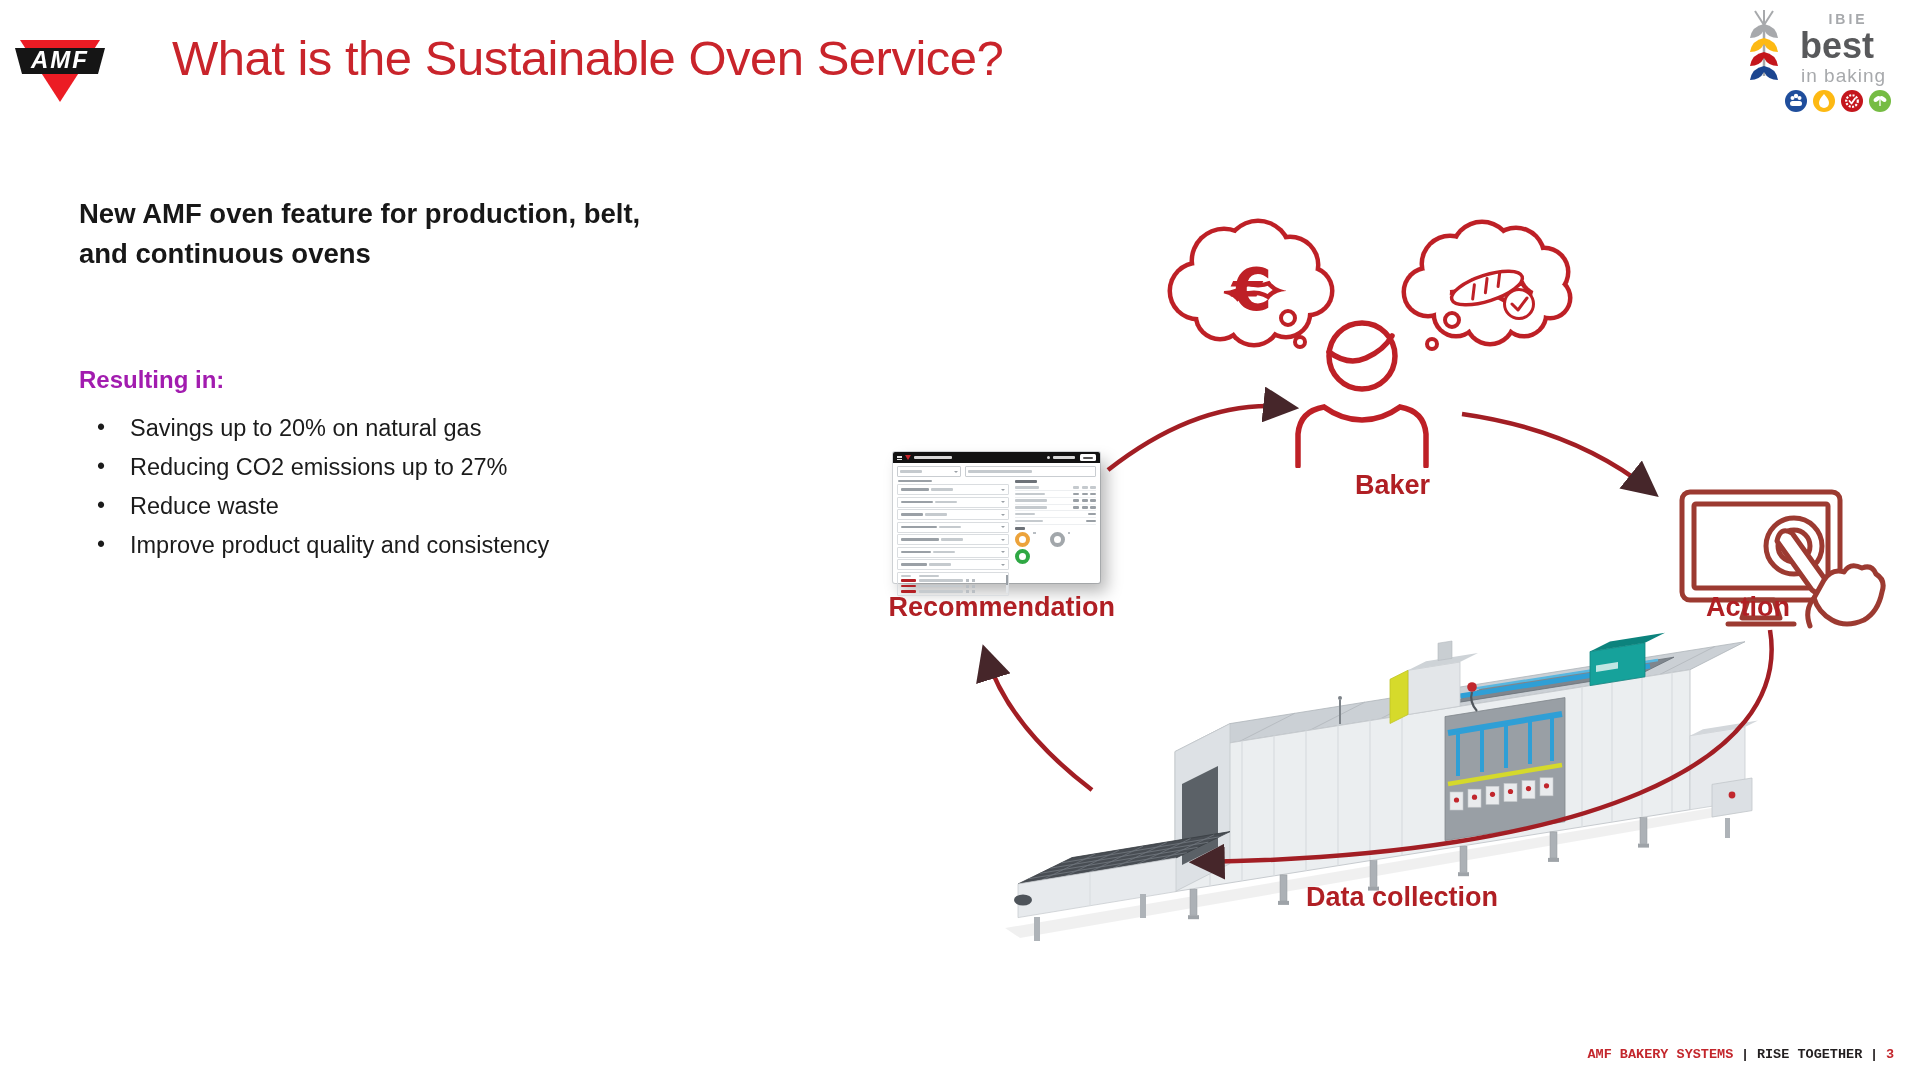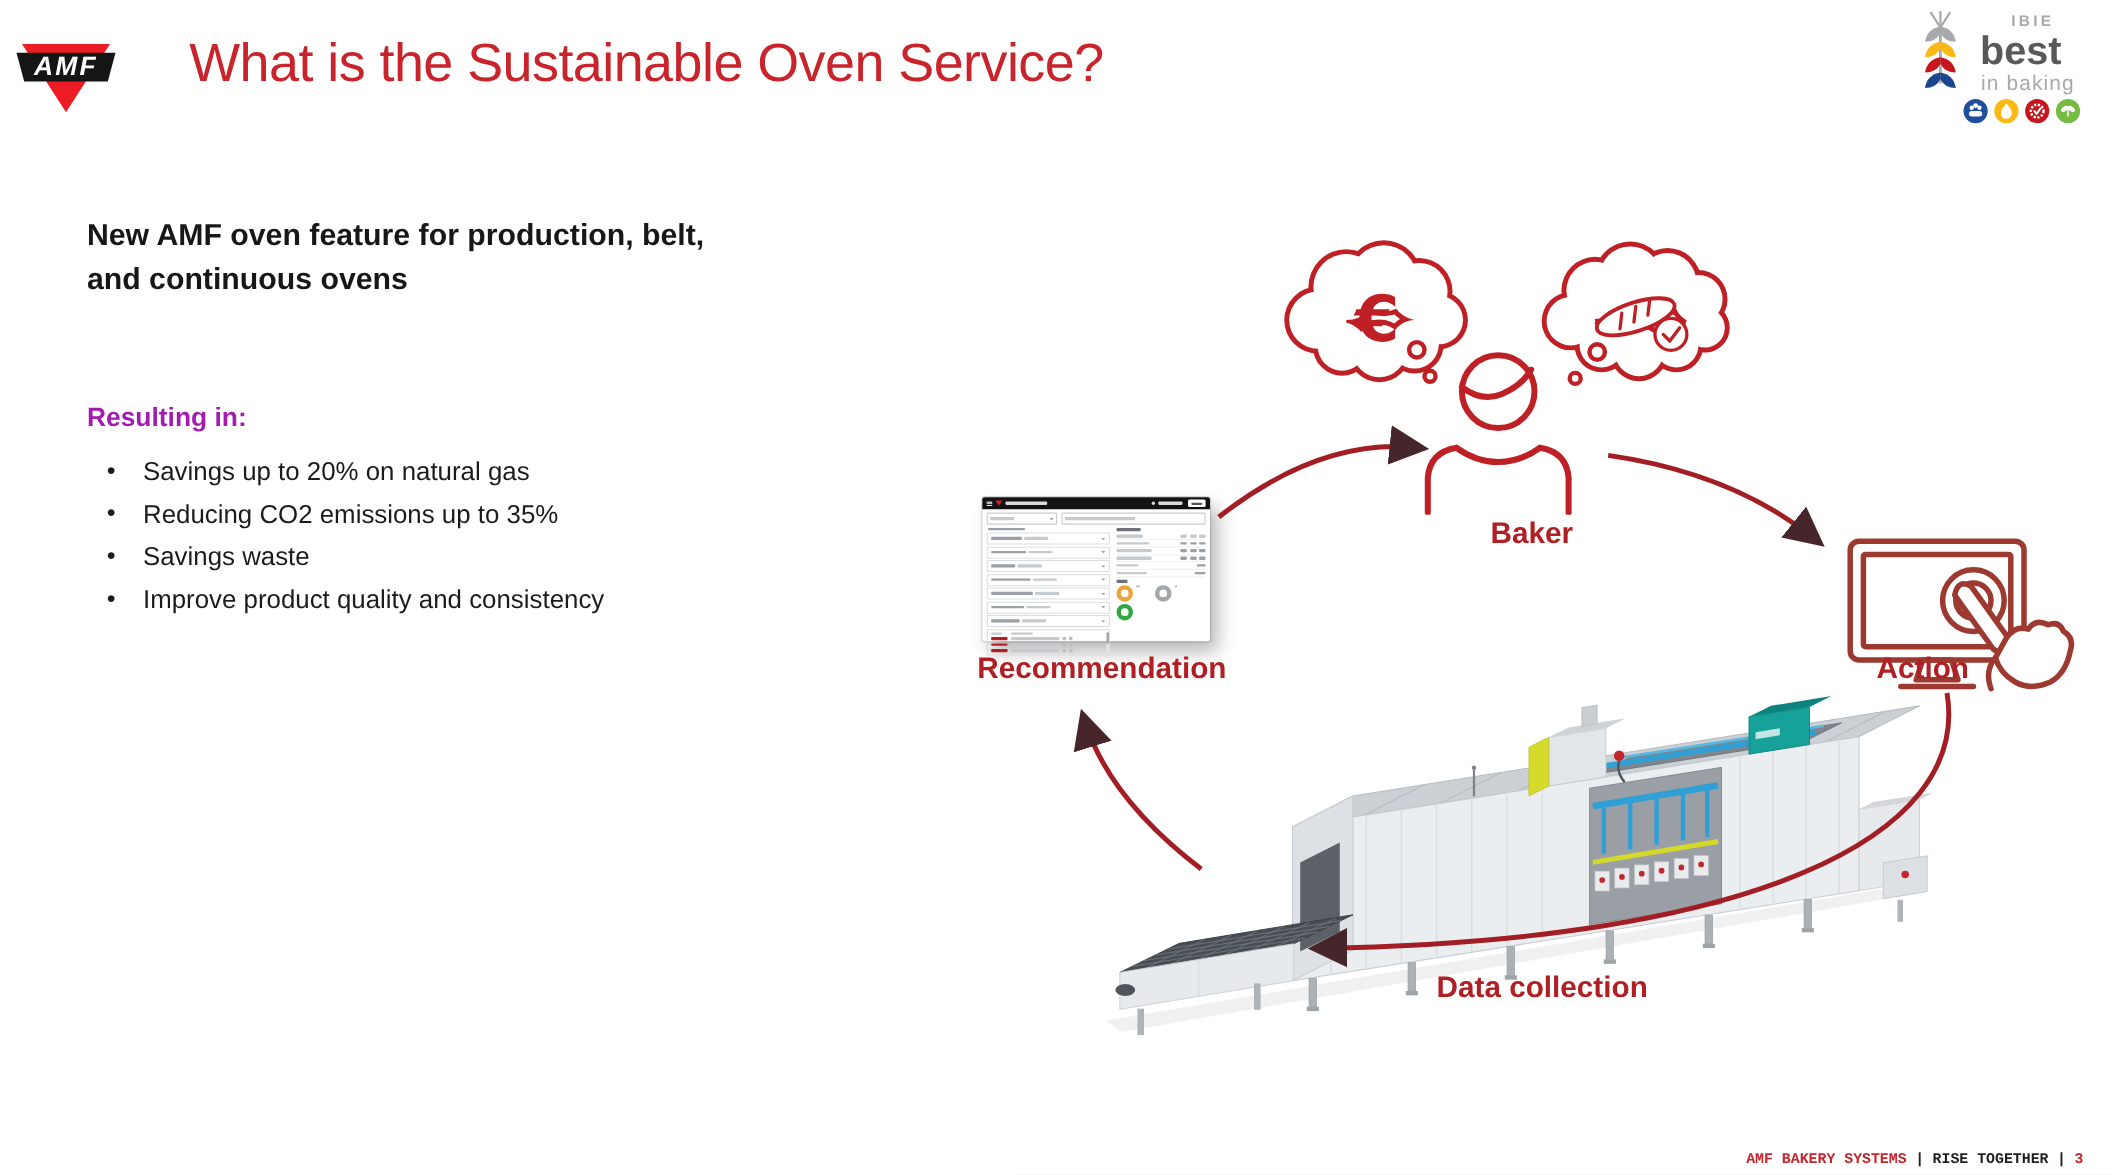--- a/index.html
+++ b/index.html
@@ -137,22 +137,22 @@
       </g>
     </svg>
   </div>
 
   <div class="abs slide-title" data-interactable="false">What is the Sustainable Oven Service?</div>
 
   <div class="abs intro-heading" data-interactable="false">New AMF oven feature for production, belt, and continuous ovens</div>
   <div class="abs resulting-heading" data-interactable="false">Resulting in:</div>
   <ul class="abs bullet-list" data-interactable="false">
     <li data-interactable="false"><span>Savings up to 20% on natural gas</span></li>
-    <li data-interactable="false"><span>Reducing CO2 emissions up to 35%</span></li>
-    <li data-interactable="false"><span>Savings waste</span></li>
+    <li data-interactable="false"><span>Reducing CO2 emissions up to 27%</span></li>
+    <li data-interactable="false"><span>Reduce waste</span></li>
     <li data-interactable="false"><span>Improve product quality and consistency</span></li>
   </ul>
 
   <div class="abs" style="left:1158px;top:213px;" data-interactable="false">
     <svg width="180" height="140" viewBox="0 0 180 140">
       <g fill="#BE2026">
         <circle cx="40" cy="78" r="30.5"></circle>
           <circle cx="66" cy="48" r="34.5"></circle>
         <circle cx="100" cy="40" r="34.5"></circle>
           <circle cx="132" cy="52" r="30.5"></circle>

